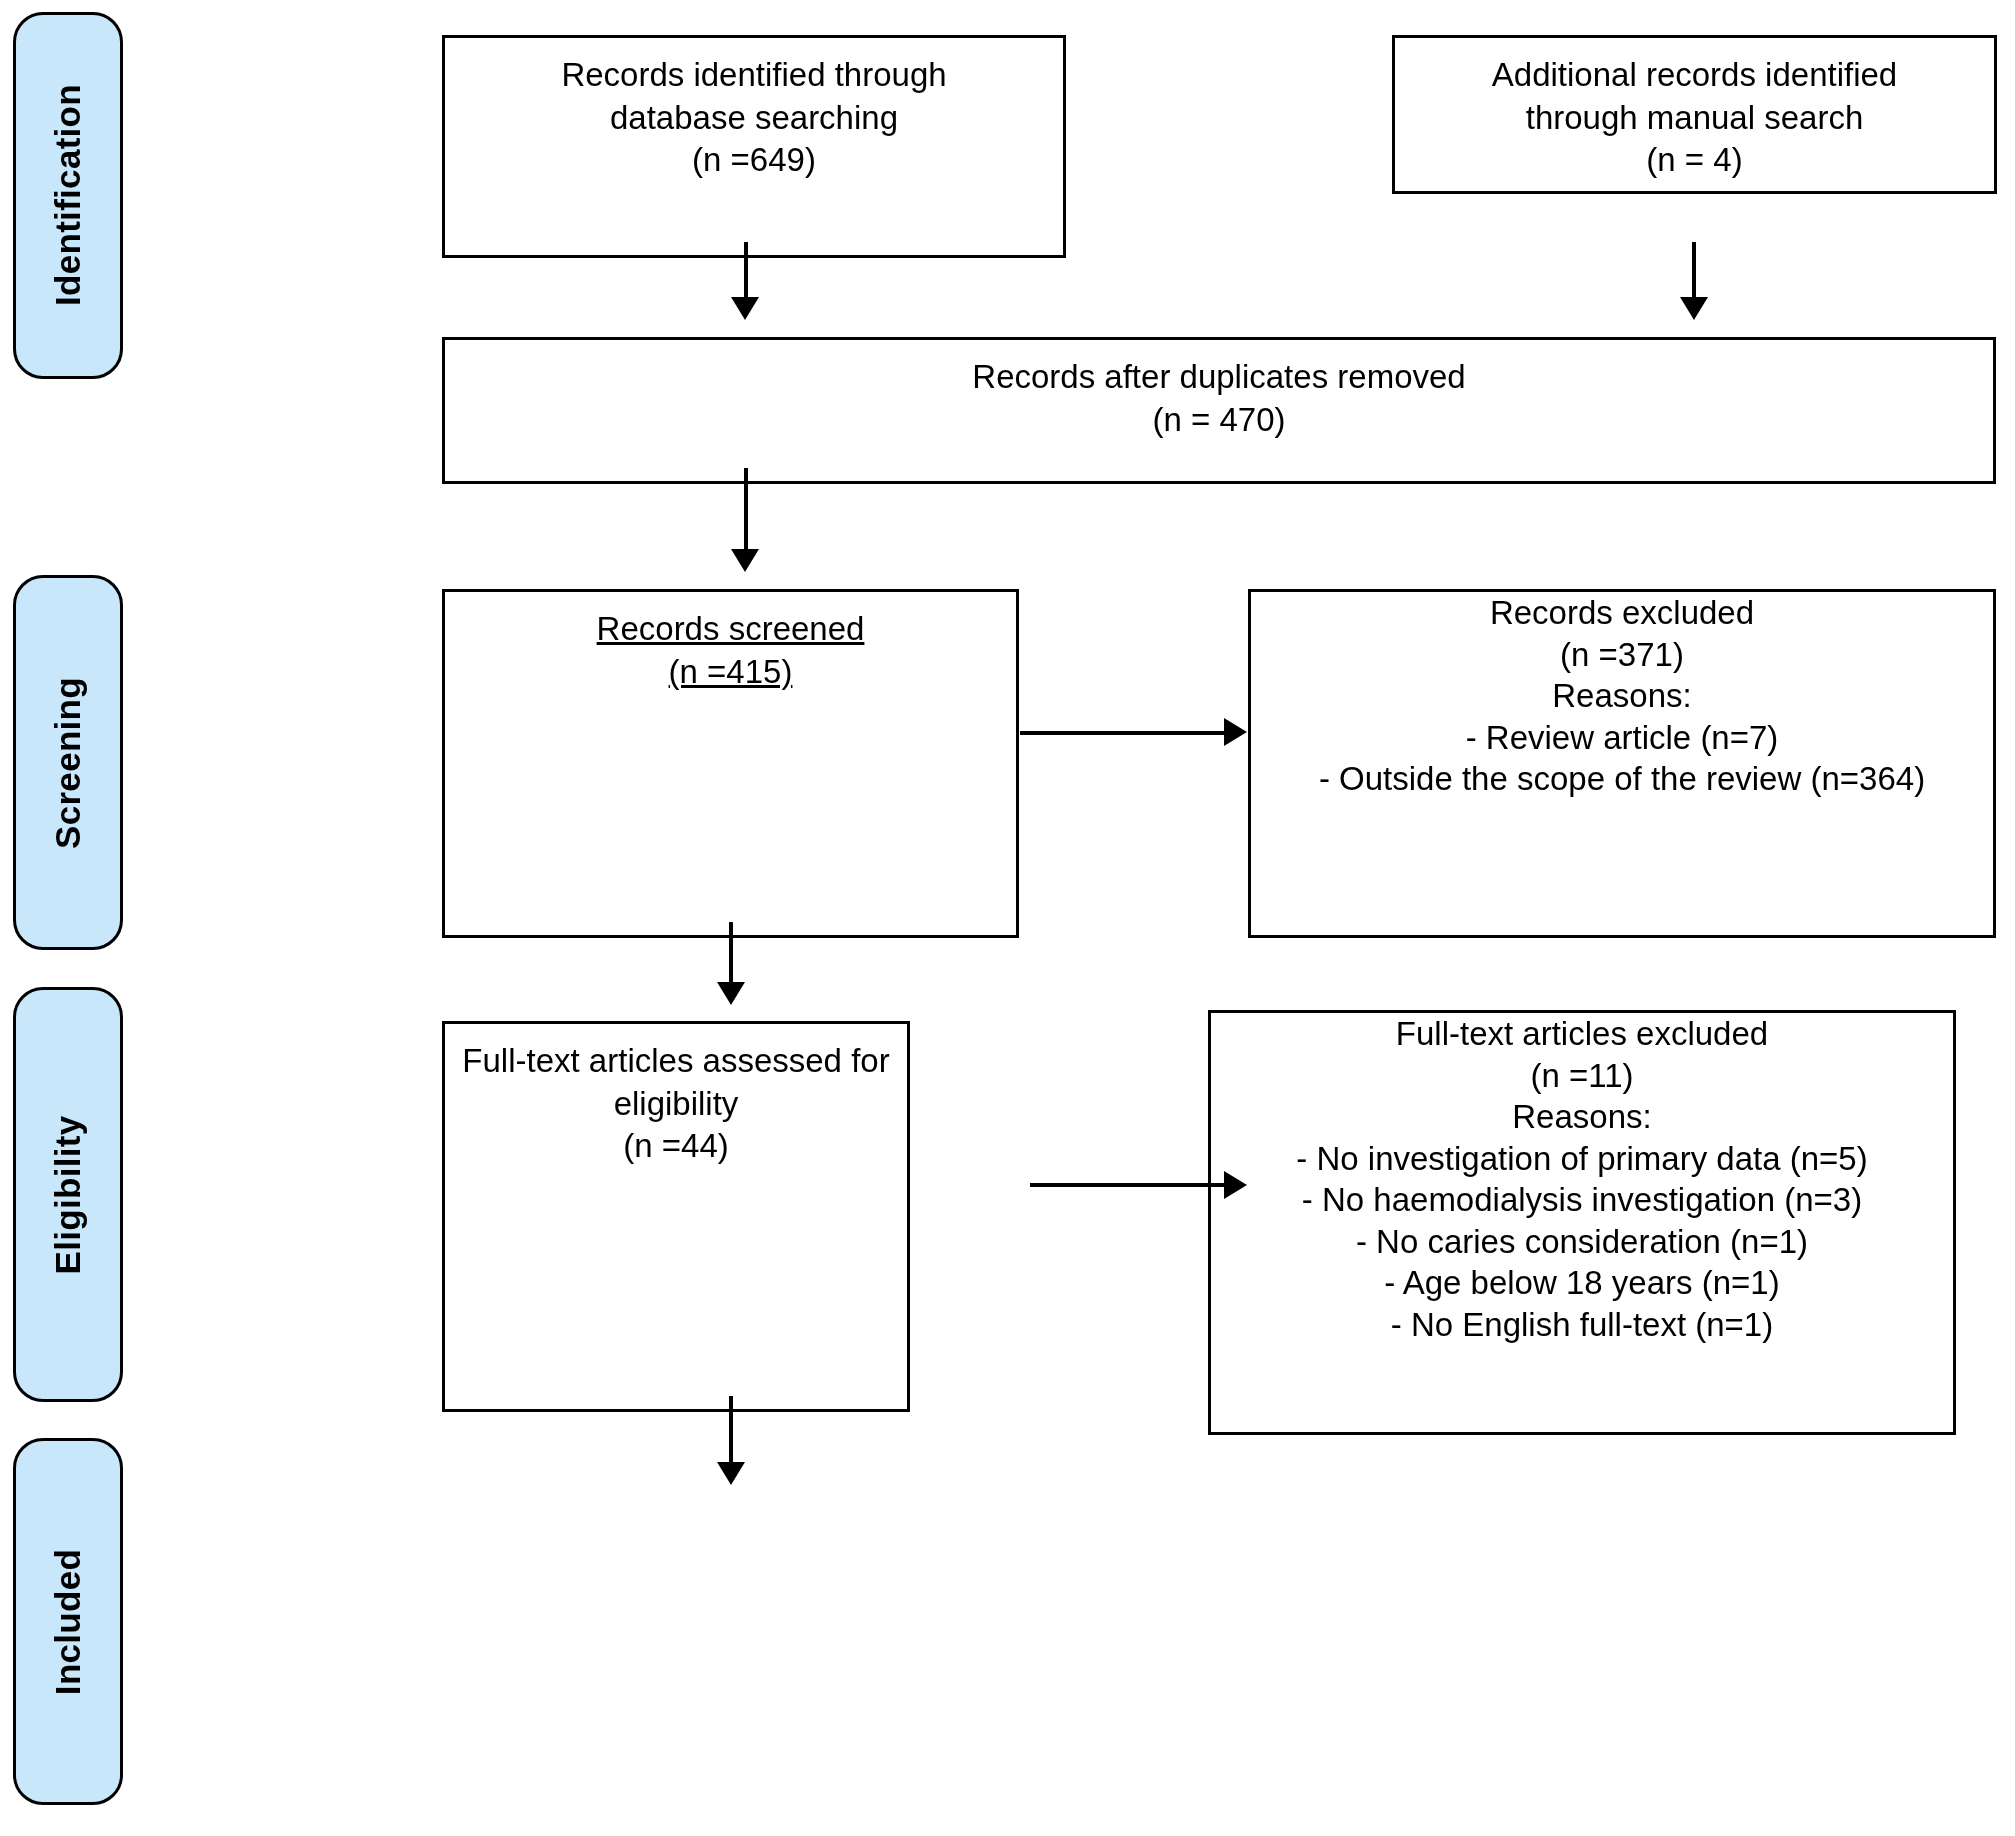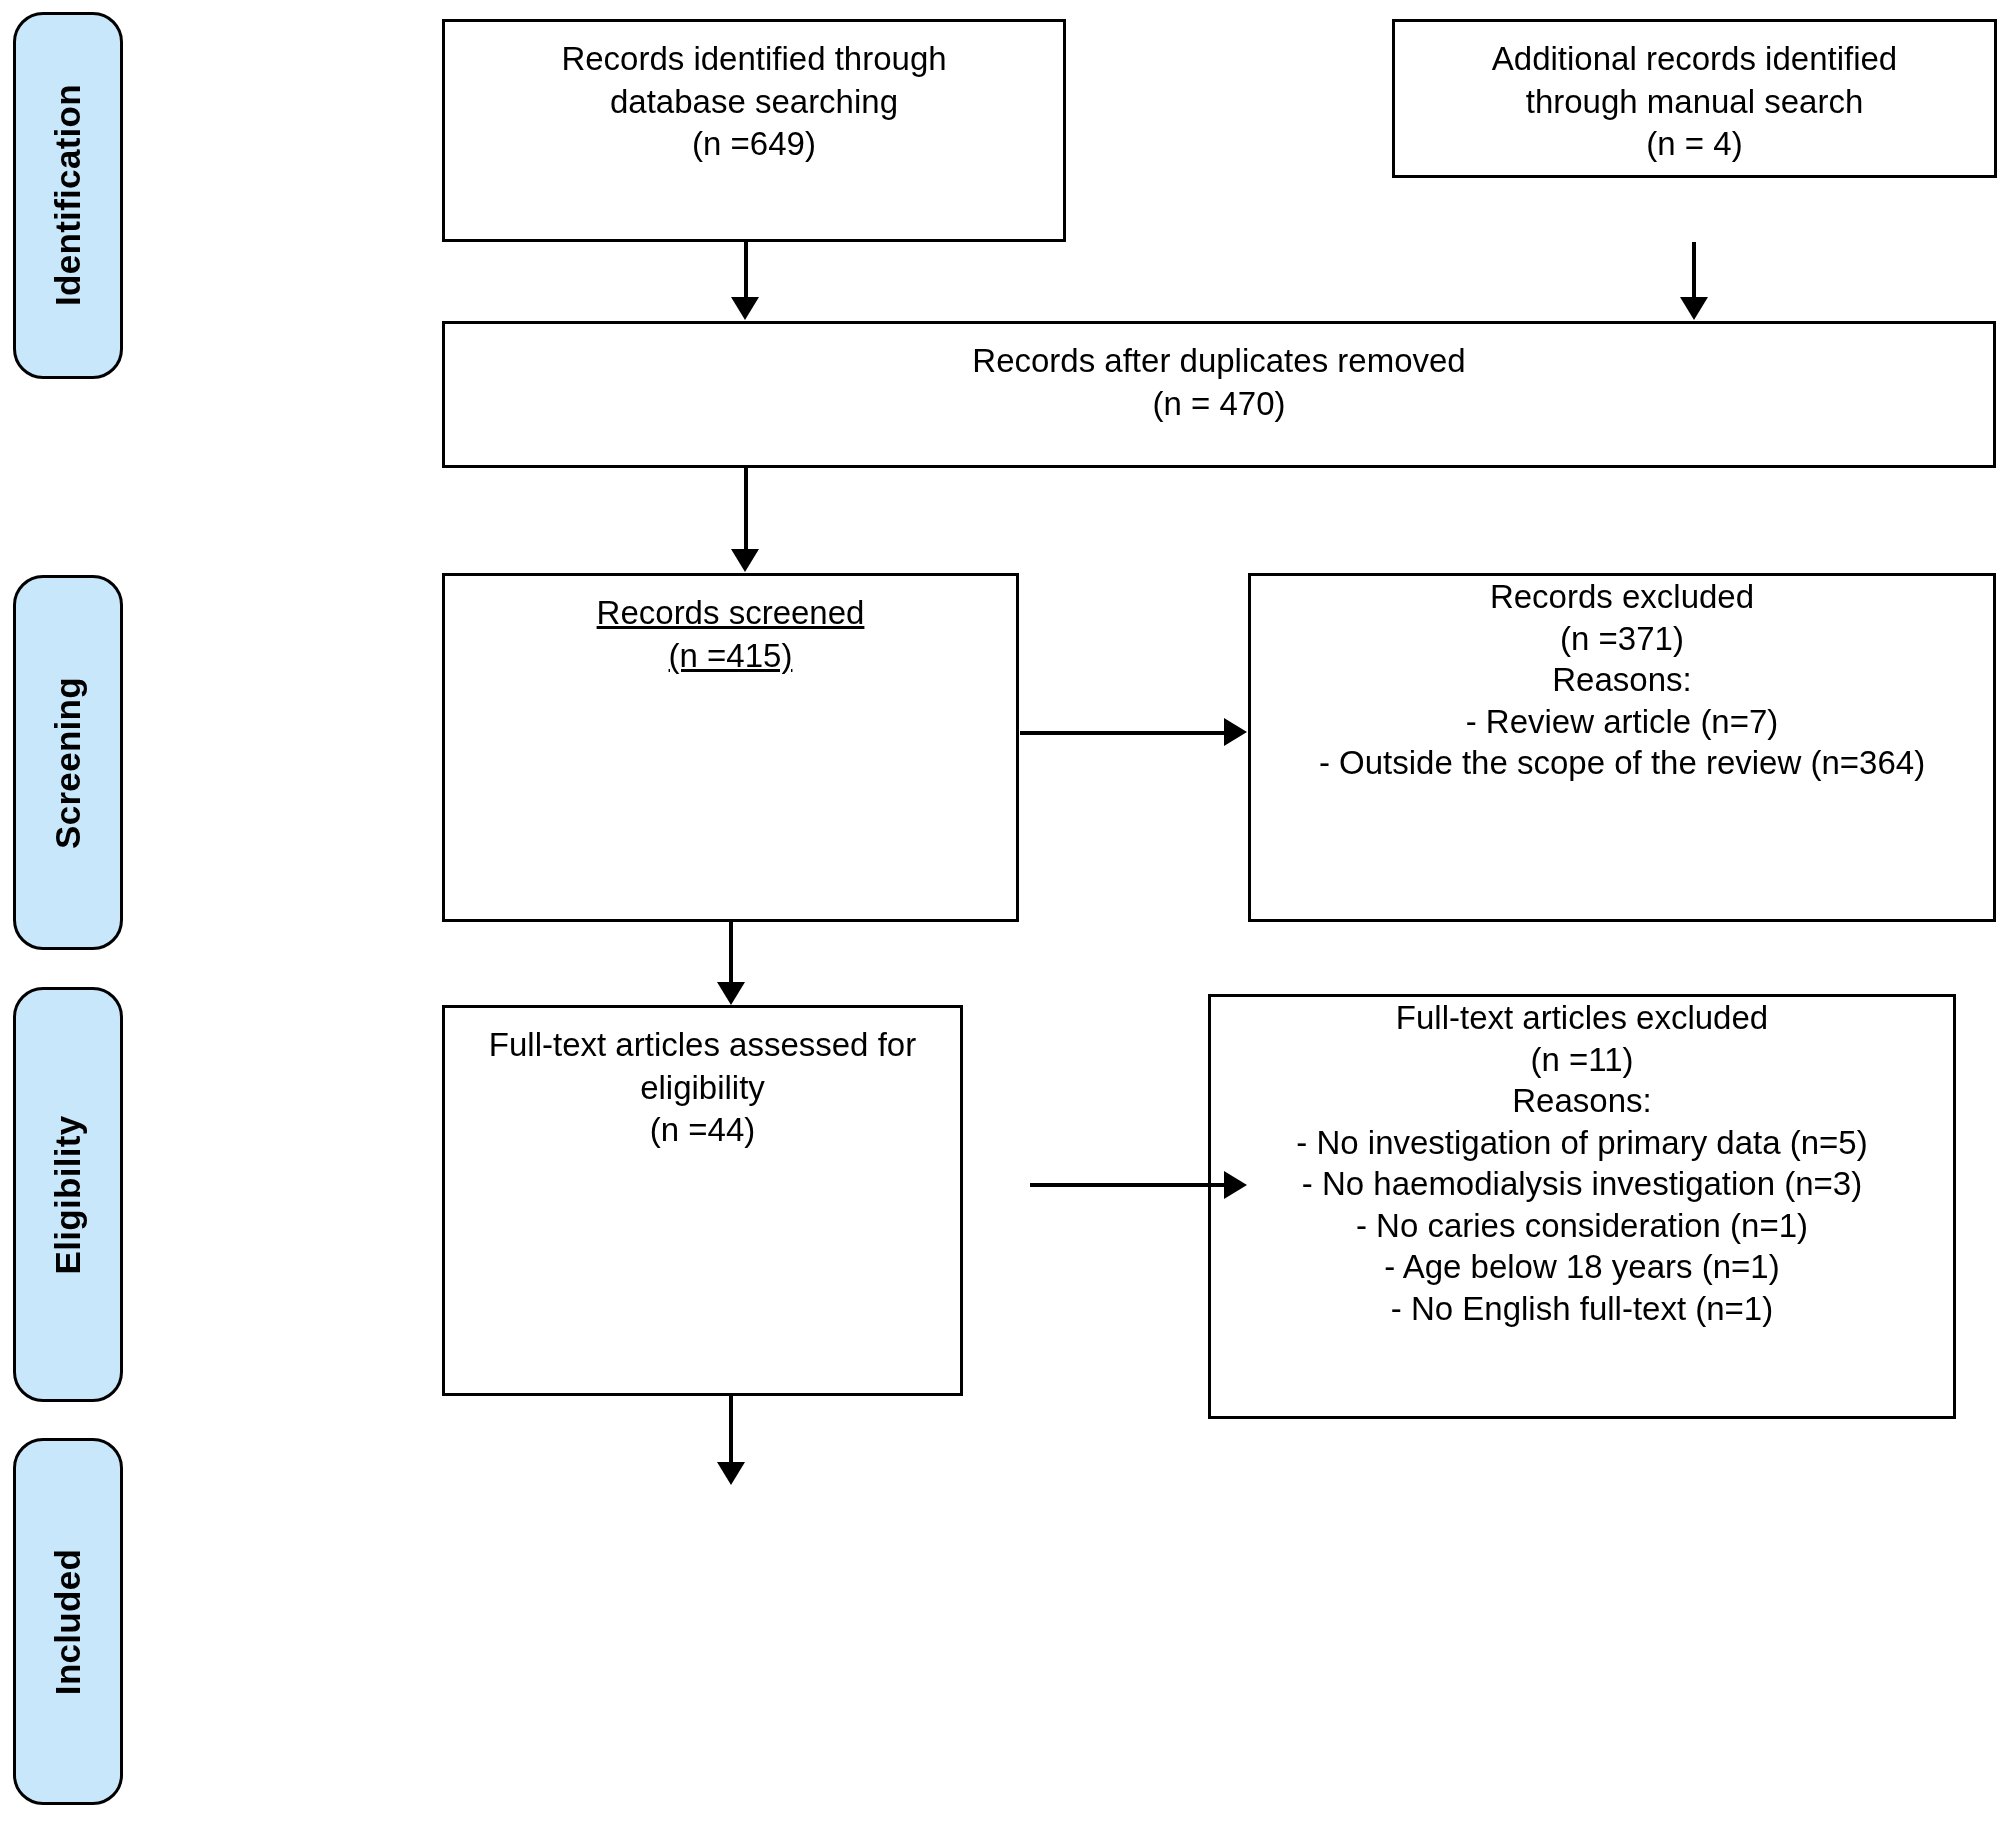--- a/index.html
+++ b/index.html
@@ -37,20 +37,21 @@
   }
 
   
   .flow-box {
     position: absolute;
     background: #ffffff;
     border: 3.7px solid #000000;
     box-sizing: border-box;
     display: flex;
     justify-content: flex-start;
+    margin-top: 16px;
   }
   .flow-box .box-text {
     width: 100%;
     padding: 15.7px 9.4px 0 9.4px;
     box-sizing: border-box;
     text-align: center;
     font-size: 33px;
     line-height: 1.30;
     color: #000000;
     white-space: pre-line;
@@ -147,21 +148,21 @@
 - Review article (n=7)
 - Outside the scope of the review (n=364)</div>
   </div>
 
   <div class="conn-h" style="left:1020px; top:731px; width:207px;"></div>
   <div class="arrow-right" style="left:1224px; top:718px;"></div>
 
   <div class="conn-v" style="left:729px; top:922px; height:63px;"></div>
   <div class="arrow-down" style="left:717px; top:982px;"></div>
 
-  <div class="flow-box" style="left:442px; top:1005px; width:521px; height:391px;">
+  <div class="flow-box" style="left:442px; top:1005px; width:468px; height:391px;">
     <div class="box-text">Full-text articles assessed for
 eligibility
 (n =44)</div>
   </div>
 
   <div class="flow-box tight" style="left:1208px; top:994px; width:748px; height:425px;">
     <div class="box-text">Full-text articles excluded
 (n =11)
 Reasons:
 -   No investigation of primary data (n=5)

